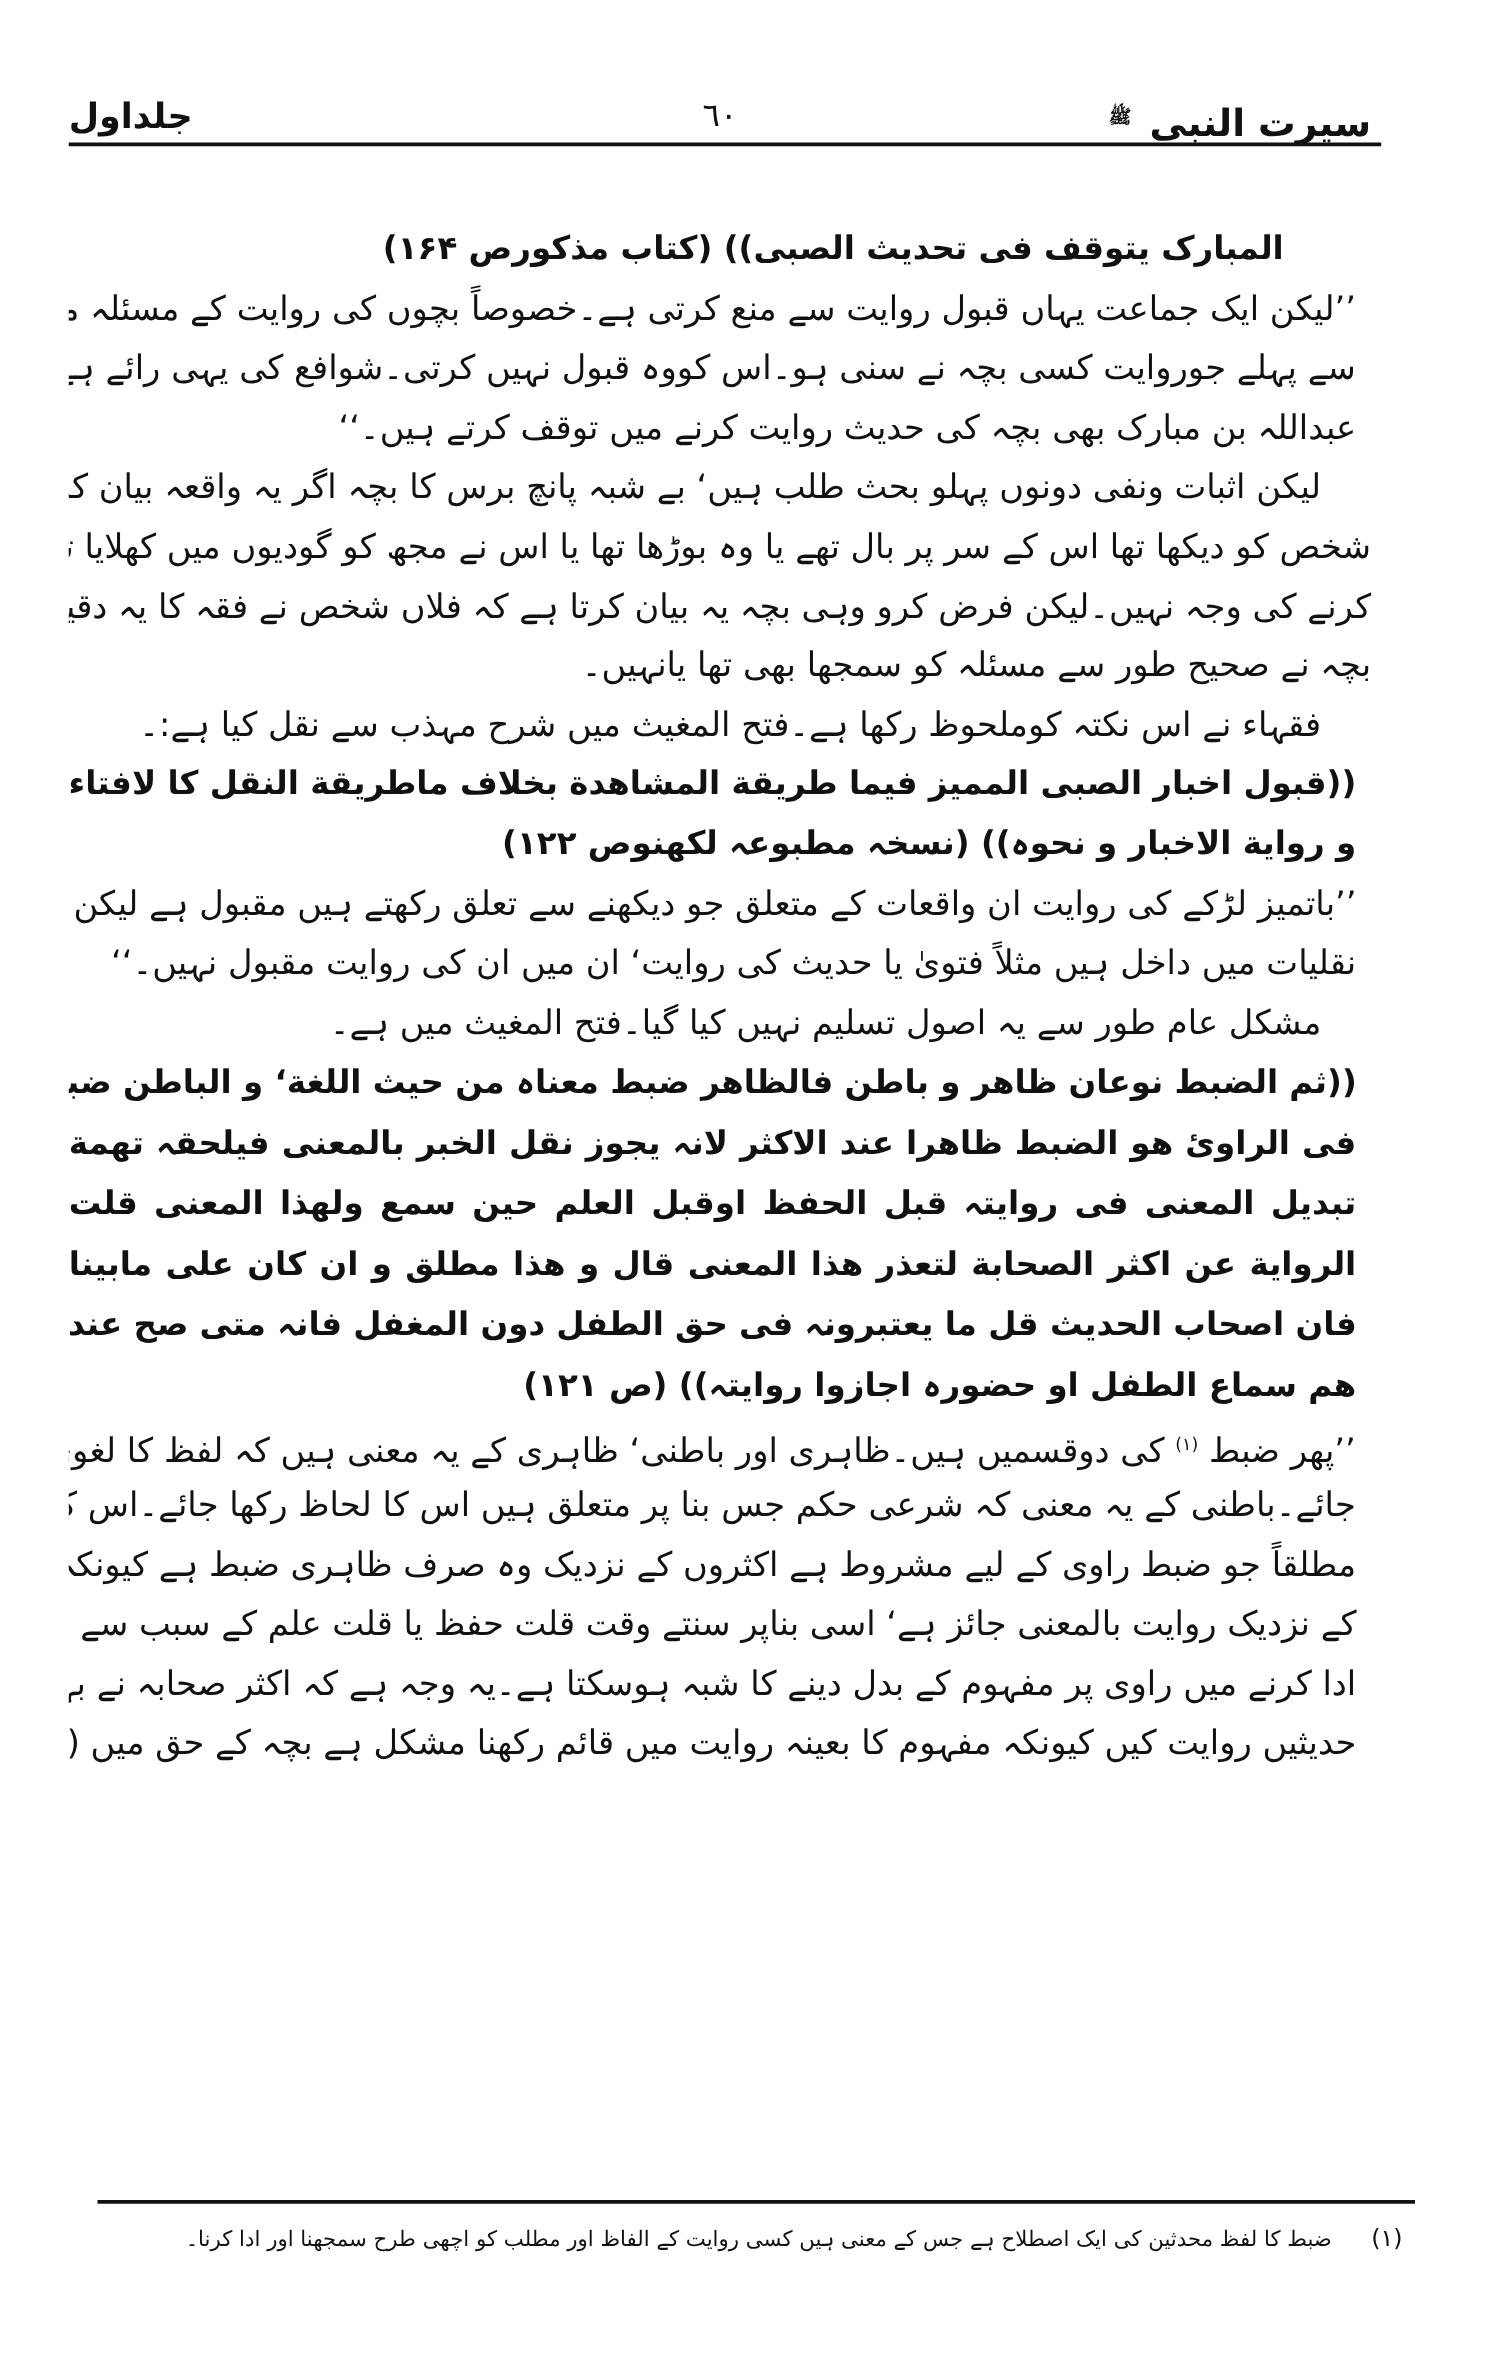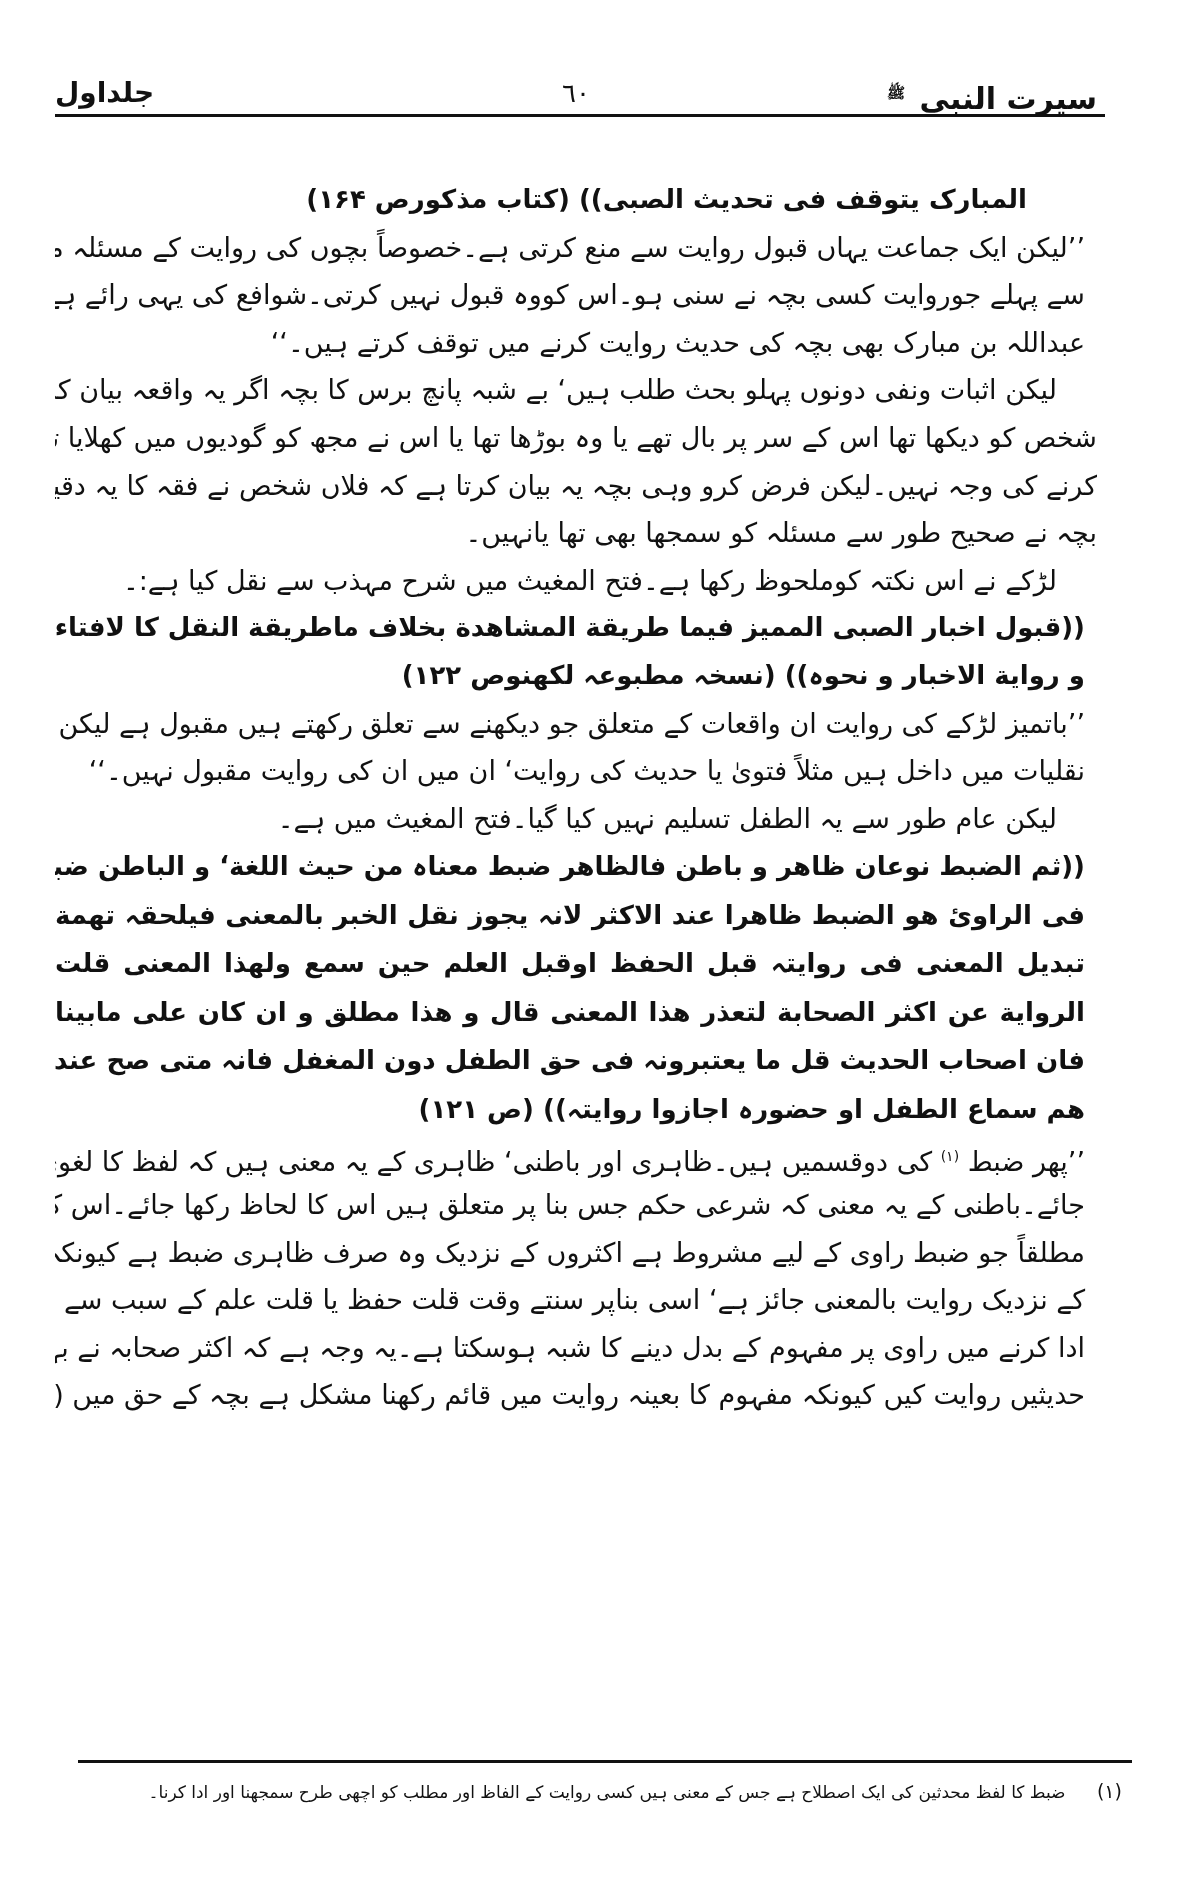--- a/index.html
+++ b/index.html
@@ -150,26 +150,26 @@
 
   <div class="body-text">
     <span class="line arabic inset-lg">المبارک یتوقف فی تحدیث الصبی)) (کتاب مذکورص ۱۶۴)</span>
     <span class="line justify inset-sm">’’لیکن ایک جماعت یہاں قبول روایت سے منع کرتی ہے۔خصوصاً بچوں کی روایت کے مسئلہ میں‘ بلوغ</span>
     <span class="line justify inset-sm">سے پہلے جوروایت کسی بچہ نے سنی ہو۔اس کووہ قبول نہیں کرتی۔شوافع کی یہی رائے ہے۔اسی طرح</span>
     <span class="line inset-sm">عبداللہ بن مبارک بھی بچہ کی حدیث روایت کرنے میں توقف کرتے ہیں۔‘‘</span>
     <span class="line justify inset">لیکن اثبات ونفی دونوں پہلو بحث طلب ہیں‘ بے شبہ پانچ برس کا بچہ اگر یہ واقعہ بیان کرے کہ میں نے فلاں</span>
     <span class="line justify">شخص کو دیکھا تھا اس کے سر پر بال تھے یا وہ بوڑھا تھا یا اس نے مجھ کو گودیوں میں کھلایا تھا تو اس روایت میں شبہ</span>
     <span class="line justify">کرنے کی وجہ نہیں۔لیکن فرض کرو وہی بچہ یہ بیان کرتا ہے کہ فلاں شخص نے فقہ کا یہ دقیق مسئلہ بتایا تھا تو شبہ ہوگا کہ</span>
     <span class="line">بچہ نے صحیح طور سے مسئلہ کو سمجھا بھی تھا یانہیں۔</span>
-    <span class="line inset">لڑکے نے اس نکتہ کوملحوظ رکھا ہے۔فتح المغیث میں شرح مہذب سے نقل کیا ہے:۔</span>
+    <span class="line inset">فقہاء نے اس نکتہ کوملحوظ رکھا ہے۔فتح المغیث میں شرح مہذب سے نقل کیا ہے:۔</span>
     <span class="line arabic justify inset-sm">((قبول اخبار الصبی الممیز فیما طریقة المشاھدة بخلاف ماطریقة النقل کا لافتاء</span>
     <span class="line arabic inset-sm">و روایة الاخبار و نحوہ)) (نسخہ مطبوعہ لکھنوص ۱۲۲)</span>
     <span class="line justify inset-sm">’’باتمیز لڑکے کی روایت ان واقعات کے متعلق جو دیکھنے سے تعلق رکھتے ہیں مقبول ہے لیکن جو باتیں</span>
     <span class="line inset-sm">نقلیات میں داخل ہیں مثلاً فتویٰ یا حدیث کی روایت‘ ان میں ان کی روایت مقبول نہیں۔‘‘</span>
-    <span class="line inset">لیکن عام طور سے یہ الطفل تسلیم نہیں کیا گیا۔فتح المغیث میں ہے۔</span>
+    <span class="line inset">مشکل عام طور سے یہ اصول تسلیم نہیں کیا گیا۔فتح المغیث میں ہے۔</span>
     <div class="arabic-block">
       <span class="line arabic justify inset-sm">((ثم الضبط نوعان ظاھر و باطن فالظاھر ضبط معناہ من حیث اللغة‘ و الباطن ضبط</span>
       <span class="line arabic justify inset-sm">فی الراویٔ ھو الضبط ظاھرا عند الاکثر لانہ یجوز نقل الخبر بالمعنی فیلحقہ تھمة</span>
       <span class="line arabic justify inset-sm">تبدیل المعنی فی روایتہ قبل الحفظ اوقبل العلم حین سمع ولھذا المعنی قلت</span>
       <span class="line arabic justify inset-sm">الروایة عن اکثر الصحابة لتعذر ھذا المعنی قال و ھذا مطلق و ان کان علی مابینا</span>
       <span class="line arabic justify inset-sm">فان اصحاب الحدیث قل ما یعتبرونہ فی حق الطفل دون المغفل فانہ متی صح عند</span>
       <span class="line arabic inset-sm">ھم سماع الطفل او حضورہ اجازوا روایتہ)) (ص ۱۲۱)</span>
     </div>
     <span class="line inset-sm">
       <span>’’پھر ضبط</span>

